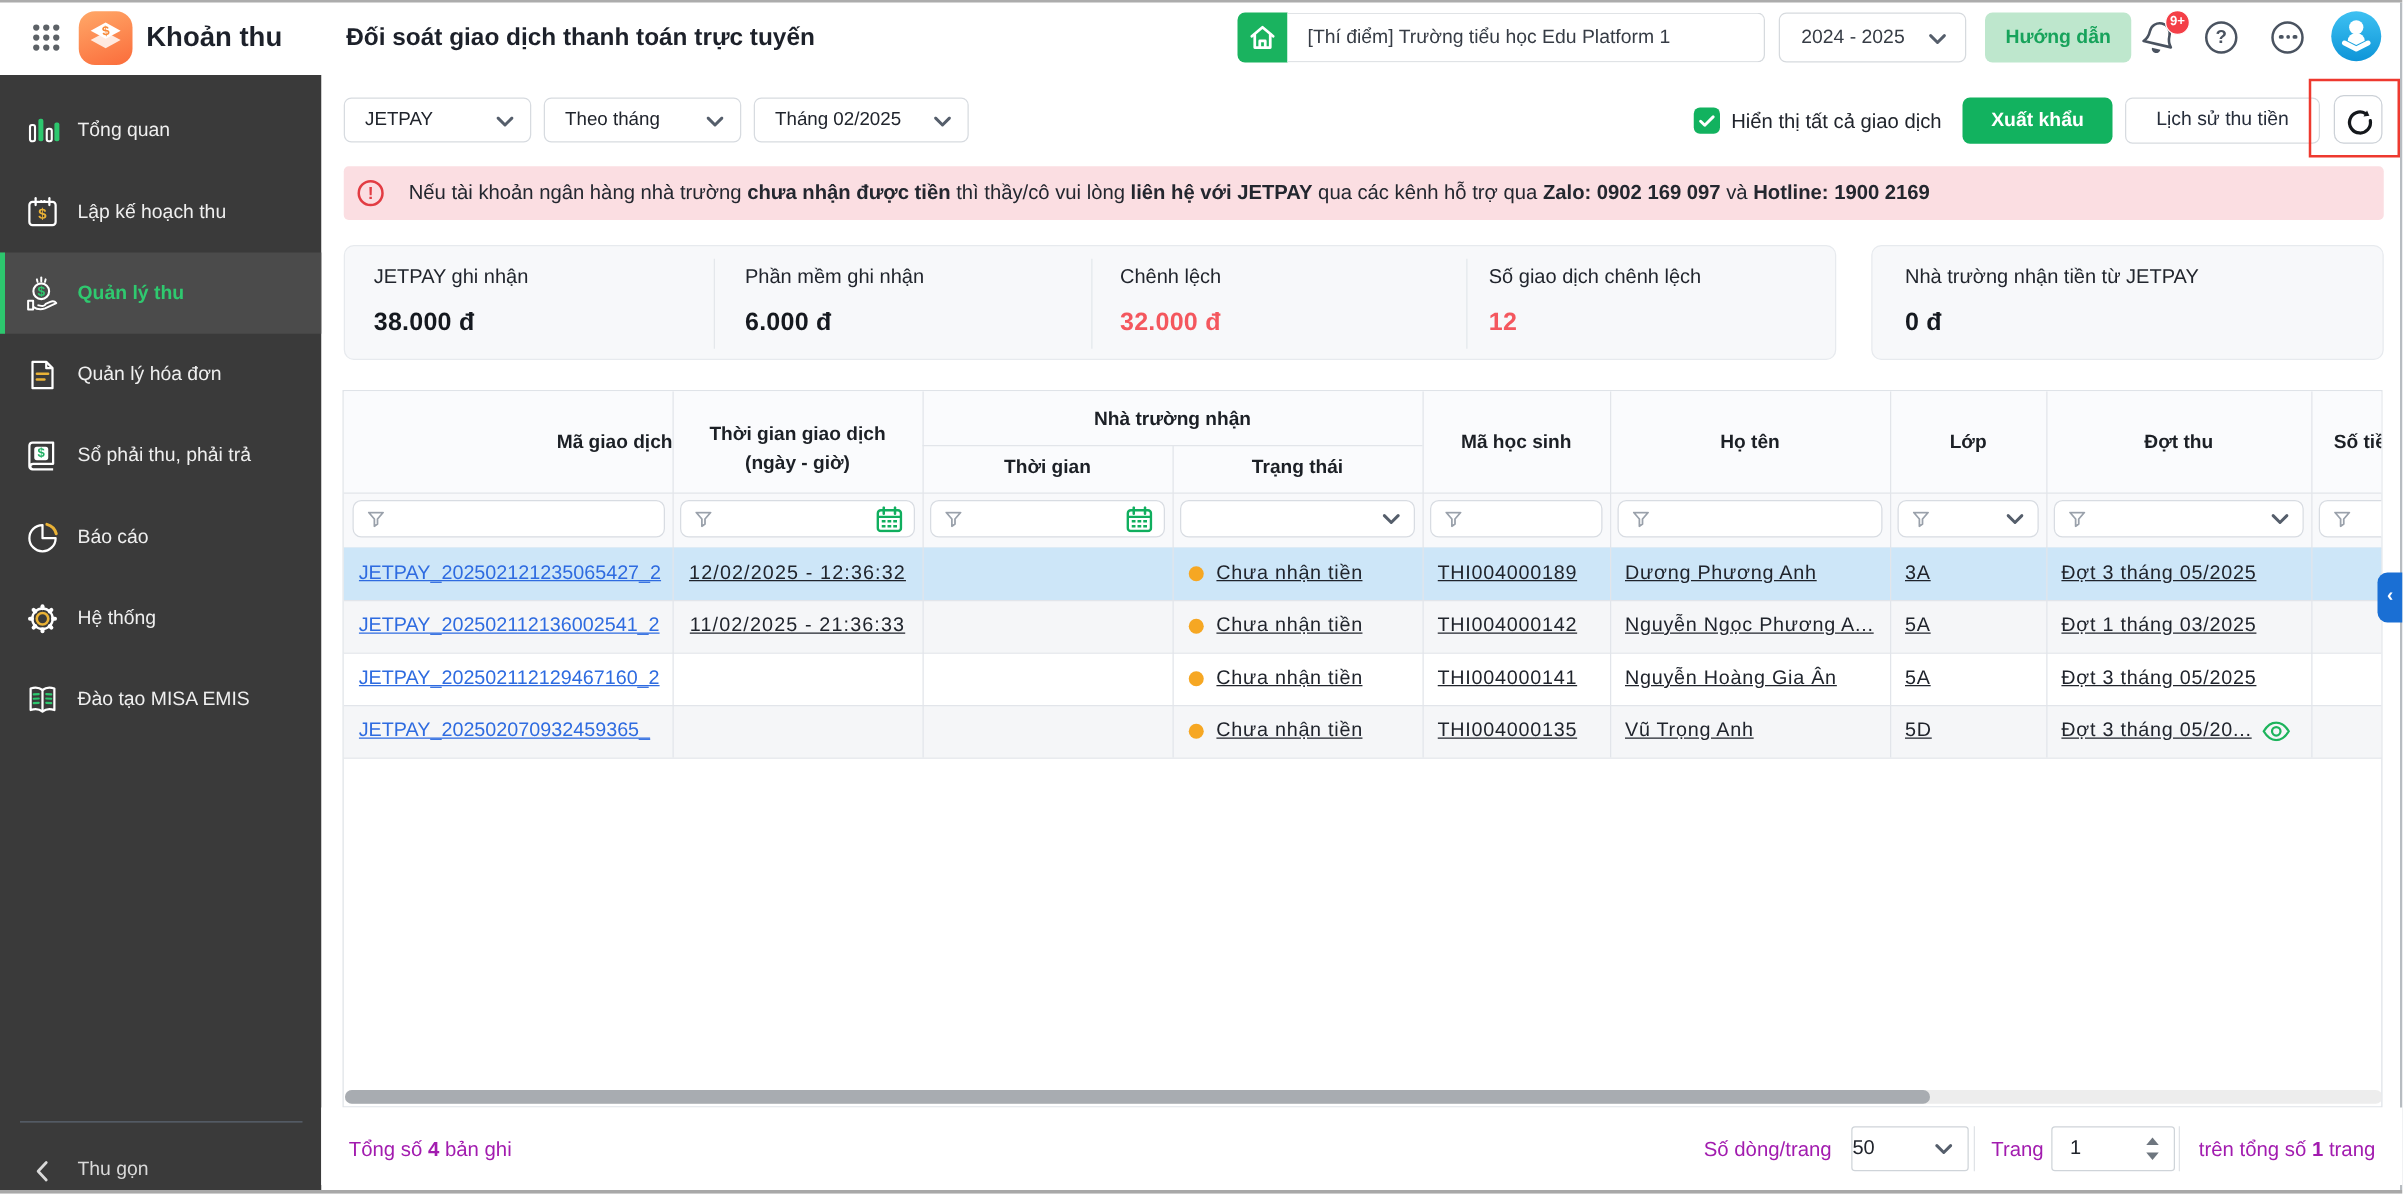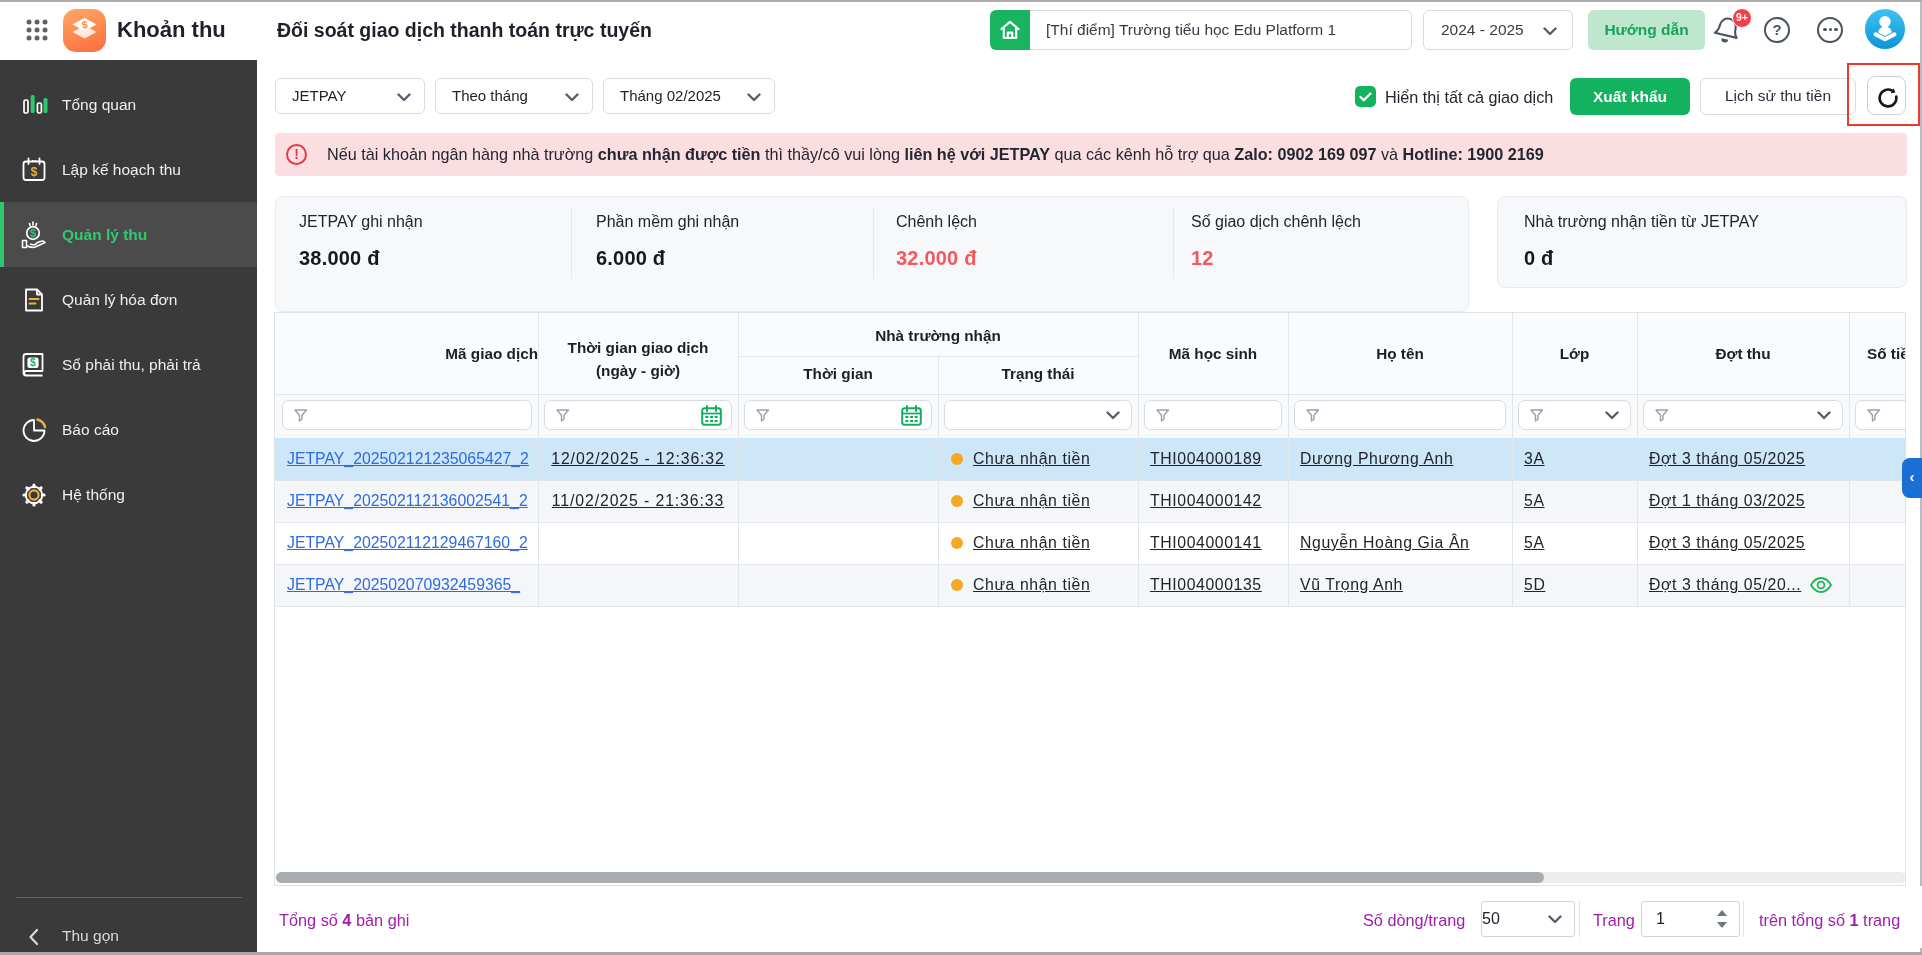--- a/index.html
+++ b/index.html
@@ -41,21 +41,21 @@
 #exportbtn { left:1570px; top:78px; width:120px; height:37px; background:#12b25f; border-radius:6px; color:#fff; font-weight:bold; font-size:15.5px; text-align:center; line-height:37px; }
 #histbtn { left:1700px; top:78px; width:156px; height:37px; border:1.4px solid #d7dbe0; border-radius:6px; color:#272e3b; font-size:15.5px; text-align:center; line-height:34px; background:#fff; }
 #refbtn { left:1867px; top:76px; width:39px; height:39px; border:1.3px solid #ccd1d7; border-radius:8px; background:#fff; }
 #redbox { left:1847px; top:63px; width:73px; height:63px; border:2.5px solid #ee392f; }
 
 #alert { left:275px; top:133px; width:1632px; height:43px; background:#fbdee2; border-radius:4px; }
 #alerticon { position:absolute; left:11px; top:11px; width:21px; height:21px; border:2px solid #e23c43; border-radius:50%; color:#e23c43; font-weight:bold; font-size:14px; text-align:center; line-height:17px; }
 #alerttxt { position:absolute; left:52px; top:12px; font-size:16.2px; color:#23272f; }
 
 .card { background:#f7f8fa; border:1px solid #e7eaee; border-radius:8px; }
-#card1 { left:275px; top:196px; width:1194px; height:116px; }
+#card1 { left:275px; top:196px; width:1194px; height:92px; }
 #card2 { left:1497px; top:196px; width:410px; height:92px; }
 .clabel { position:absolute; top:16px; font-size:16px; color:#21252d; }
 .cval { position:absolute; top:50px; font-size:20px; font-weight:bold; color:#15191f; letter-spacing:0.2px; }
 .cval.red { color:#f4575e; }
 .cdiv { position:absolute; top:10px; width:1px; height:72px; background:#e4e7eb; }
 
 #grid { left:274px; top:312px; width:1632px; height:574px; border:1px solid #dfe3e8; background:#fff; overflow:hidden; }
 .hcell { position:absolute; font-size:15.3px; font-weight:bold; color:#1c2026; text-align:center; background:#fafbfd; }
 .vline { position:absolute; width:1px; background:#e2e5ea; }
 .hline { position:absolute; height:1px; background:#e2e5ea; }
@@ -238,20 +238,33 @@
         <line x1="4" y1="14" x2="5.6" y2="14"></line>
           <line x1="22.4" y1="14" x2="24" y2="14"></line>
         <line x1="6.9" y1="6.9" x2="8.2" y2="8.2"></line>
           <line x1="19.8" y1="19.8" x2="21.1" y2="21.1"></line>
         <line x1="6.9" y1="21.1" x2="8.2" y2="19.8"></line>
           <line x1="19.8" y1="8.2" x2="21.1" y2="6.9"></line>
       </g>
     </svg>
     <span class="txt">Hệ thống</span>
   </div>
+  <div class="mitem" style="top:467px;">
+    <svg class="micon" width="28" height="28" viewBox="0 0 28 28">
+      <path d="M14 6 c-2.5 -2 -6.5 -2.3 -9.5 -1.2 V22 c3 -1 7 -0.8 9.5 1.2 c2.5 -2 6.5 -2.3 9.5 -1.2 V4.8 C20.5 3.7 16.5 4 14 6 z" fill="none" stroke="#fff" stroke-width="1.8" stroke-linejoin="round"></path>
+      <line x1="14" y1="6" x2="14" y2="23" stroke="#fff" stroke-width="1.8"></line>
+      <line x1="7" y1="9.5" x2="11" y2="9.3" stroke="#2dc76e" stroke-width="1.7" stroke-linecap="round"></line>
+      <line x1="7" y1="13" x2="11" y2="12.8" stroke="#2dc76e" stroke-width="1.7" stroke-linecap="round"></line>
+      <line x1="7" y1="16.5" x2="11" y2="16.3" stroke="#2dc76e" stroke-width="1.7" stroke-linecap="round"></line>
+      <line x1="17" y1="9.3" x2="21" y2="9.5" stroke="#2dc76e" stroke-width="1.7" stroke-linecap="round"></line>
+      <line x1="17" y1="12.8" x2="21" y2="13" stroke="#2dc76e" stroke-width="1.7" stroke-linecap="round"></line>
+      <line x1="17" y1="16.3" x2="21" y2="16.5" stroke="#2dc76e" stroke-width="1.7" stroke-linecap="round"></line>
+    </svg>
+    <span class="txt">Đào tạo MISA EMIS</span>
+  </div>
   <div id="sidediv"></div>
   <div id="collapse">
     <svg style="position:absolute;left:28px;top:14px;" width="11" height="18" viewBox="0 0 11 18">
         <path d="M9 2 L2.5 9 L9 16" fill="none" stroke="#d9d9d9" stroke-width="2.2" stroke-linecap="round" stroke-linejoin="round"></path>
       </svg>
     <span class="txt">Thu gọn</span>
   </div>
 </div>
 
 <div class="abs tsel" style="left:275px;top:78px;width:150px;">JETPAY<svg class="selchev">
@@ -397,20 +410,21 @@
     <div class="dcell" style="left:1025px;width:205px;">Dương Phương Anh</div>
     <div class="dcell" style="left:1249px;width:100px;">3A</div>
     <div class="dcell" style="left:1374px;width:195px;">Đợt 3 tháng 05/2025</div>
   </div>
   <div class="drow" style="top:167px;background:#f5f6f8;">
     <div class="dcell link" style="left:12px;width:245px;">JETPAY_202502112136002541_2</div>
     <div class="dcell ctr" style="left:263px;width:200px;text-align:center;">11/02/2025 - 21:36:33</div>
     <div class="dcell" style="left:698px;">Chưa nhận tiền</div>
       <span class="odot" style="left:676px;"></span>
     <div class="dcell" style="left:875px;width:140px;">THI004000142</div>
+    <div class="dcell" style="left:1025px;width:205px;">Nguyễn Ngọc Phương A...</div>
     <div class="dcell" style="left:1249px;width:100px;">5A</div>
     <div class="dcell" style="left:1374px;width:195px;">Đợt 1 tháng 03/2025</div>
   </div>
   <div class="drow" style="top:209px;background:#fff;">
     <div class="dcell link" style="left:12px;width:245px;">JETPAY_202502112129467160_2</div>
     <div class="dcell" style="left:698px;">Chưa nhận tiền</div>
       <span class="odot" style="left:676px;"></span>
     <div class="dcell" style="left:875px;width:140px;">THI004000141</div>
     <div class="dcell" style="left:1025px;width:205px;">Nguyễn Hoàng Gia Ân</div>
     <div class="dcell" style="left:1249px;width:100px;">5A</div>

